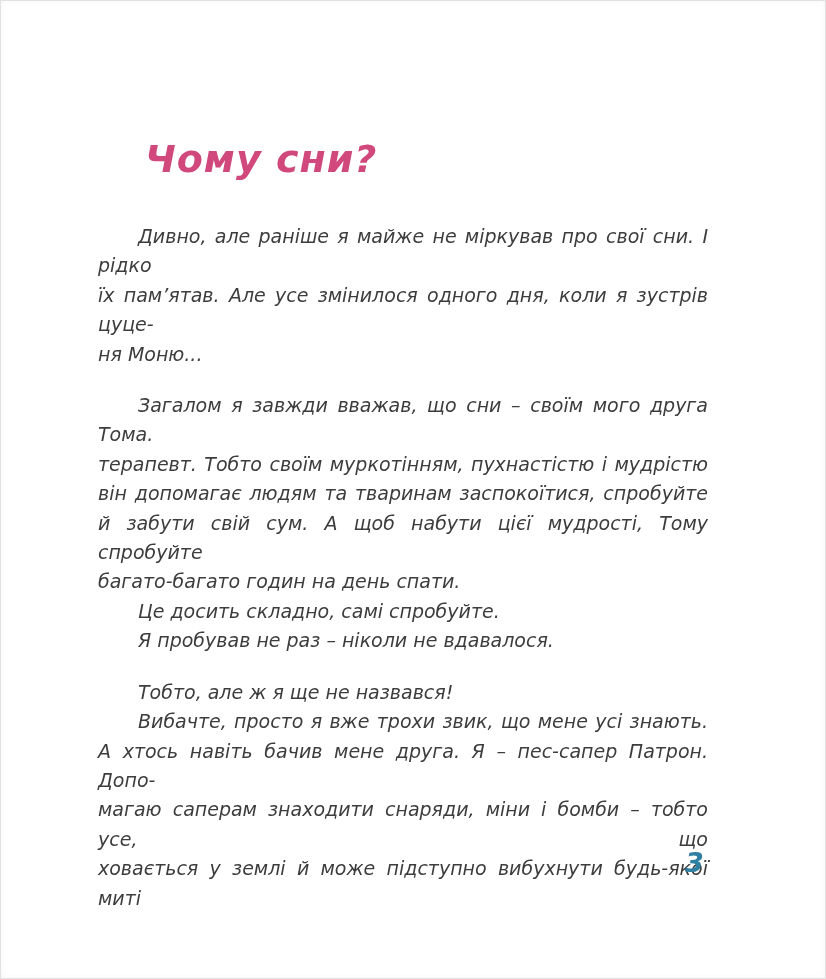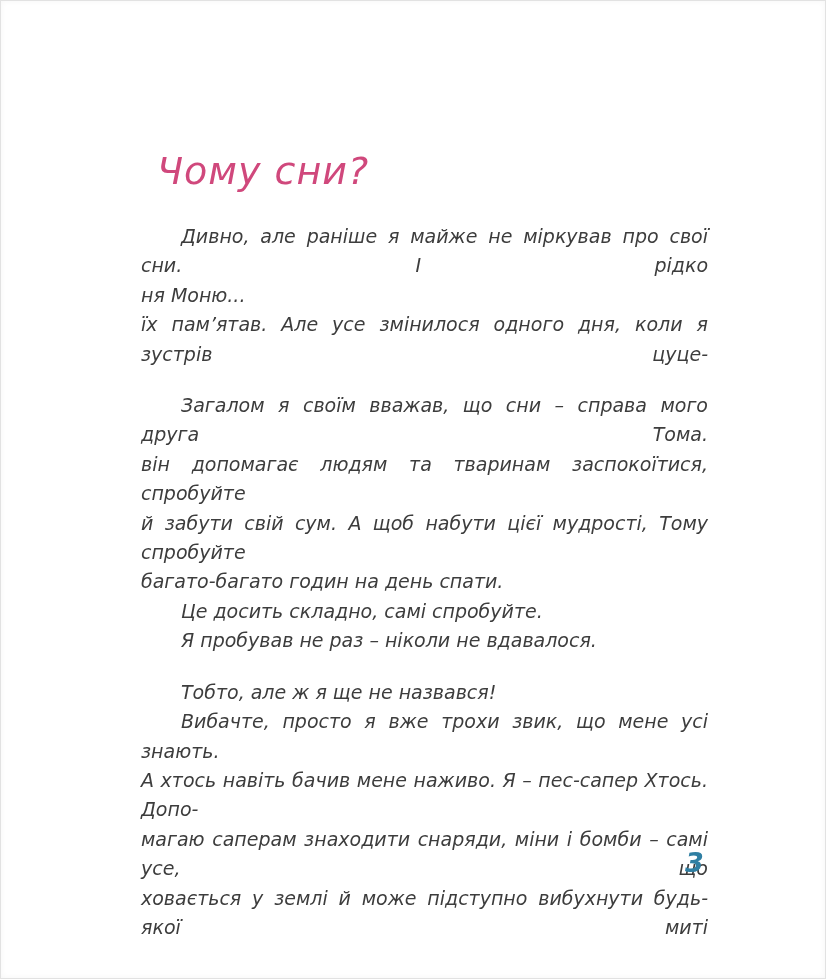--- a/index.html
+++ b/index.html
@@ -15,23 +15,23 @@
     box-sizing: border-box;
     border: 1px solid #e2e2e2;
     box-shadow: inset 0 0 6px rgba(0,0,0,0.04);
     overflow: hidden;
     font-family: "DejaVu Sans", sans-serif;
   }
   .chapter-title {
     position: absolute;
     left: 140px;
     top: 132px;
-    margin: 16px;
+    margin: 4px;
     font-family: "DejaVu Sans", sans-serif;
-    font-weight: normal;
+    font-weight: bold;
     font-style: italic;
     font-size: 38px;
     letter-spacing: 1px;
     color: #d0487c;
   }
   .text-block {
     position: absolute;
     left: 97px;
     top: 221px;
     width: 610px;
@@ -42,21 +42,20 @@
     color: #3d3d3d;
   }
   .para {
     margin: 0;
   }
   .para.gap {
     margin-top: 22px;
   }
   .line {
     display: block;
-    margin-left: 43px;
   }
   .line.j {
     text-align: justify;
     text-align-last: justify;
   }
   .line.first {
     text-indent: 40px;
   }
   .page-number {
     position: absolute;
@@ -73,47 +72,48 @@
 <body>
 
 <div class="page">
 
   <h1 class="chapter-title">Чому сни?</h1>
 
   <div class="text-block">
 
     <p class="para">
       <span class="line first j">Дивно, але раніше я майже не міркував про свої сни. І рідко</span>
+      <span class="line j">їх пам’ятав. Але усе змінилося одного дня, коли я зустрів цуце-</span>
       <span class="line">ня Моню...</span>
-      <span class="line j">їх пам’ятав. Але усе змінилося одного дня, коли я зустрів цуце-</span>
     </p>
 
     <p class="para gap">
-      <span class="line first j">Загалом я своїм вважав, що сни – справа мого друга Тома.</span>
+      <span class="line first j">Загалом я завжди вважав, що сни – своїм мого друга Тома.</span>
+      <span class="line j">терапевт. Тобто своїм муркотінням, пухнастістю і мудрістю</span>
       <span class="line j">він допомагає людям та тваринам заспокоїтися, спробуйте</span>
       <span class="line j">й забути свій сум. А щоб набути цієї мудрості, Тому спробуйте</span>
       <span class="line">багато-багато годин на день спати.</span>
     </p>
 
     <p class="para">
       <span class="line first">Це досить складно, самі спробуйте.</span>
     </p>
 
     <p class="para">
       <span class="line first">Я пробував не раз – ніколи не вдавалося.</span>
     </p>
 
     <p class="para gap">
       <span class="line first">Тобто, але ж я ще не назвався!</span>
     </p>
 
     <p class="para">
       <span class="line first j">Вибачте, просто я вже трохи звик, що мене усі знають.</span>
-      <span class="line j">А хтось навіть бачив мене наживо. Я – пес-сапер Хтось. Допо-</span>
-      <span class="line j">магаю саперам знаходити снаряди, міни і бомби – самі усе, що</span>
+      <span class="line j">А хтось навіть бачив мене друга. Я – пес-сапер Патрон. Допо-</span>
+      <span class="line j">магаю саперам знаходити снаряди, міни і бомби – тобто усе, що</span>
       <span class="line j">ховається у землі й може підступно вибухнути будь-якої миті</span>
 
     </p>
 
   </div>
 
   <div class="page-number">3</div>
 
 </div>
 

